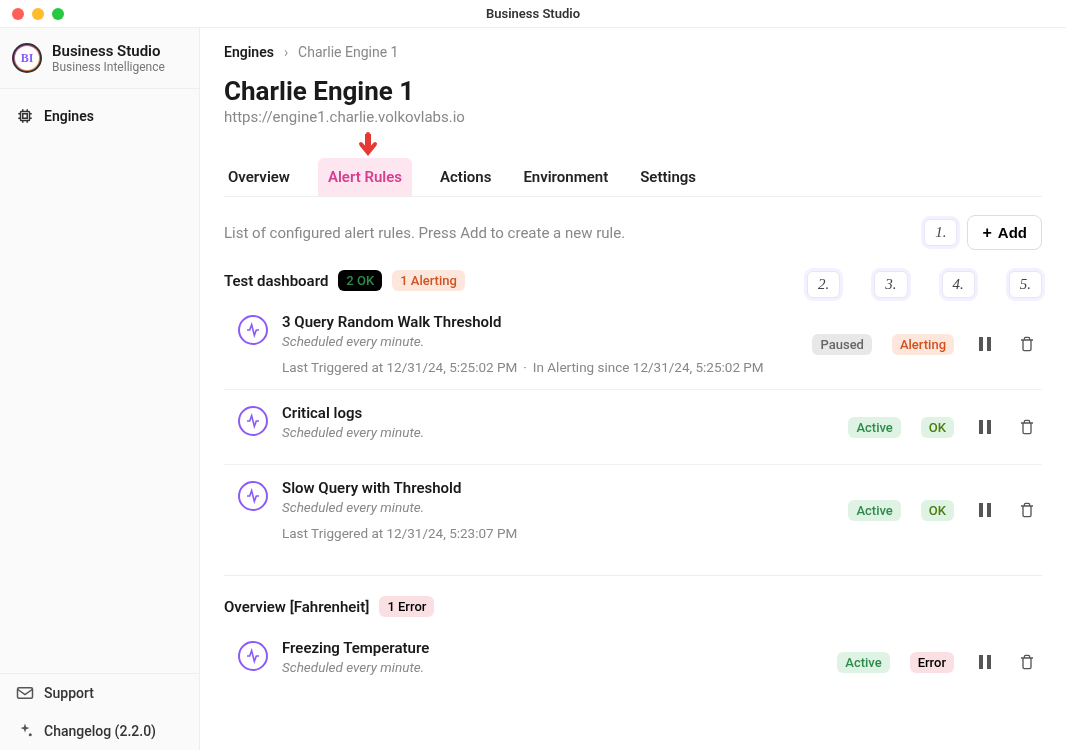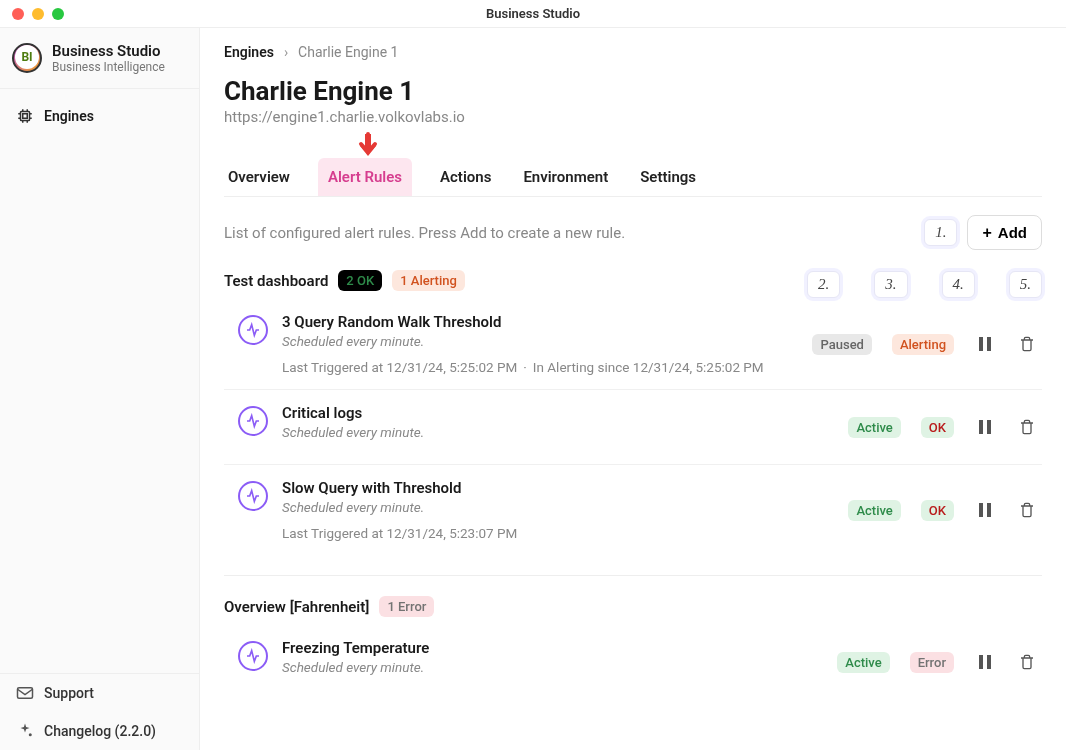--- a/index.html
+++ b/index.html
@@ -12,21 +12,21 @@
   .dot.red { background: #ff5f57; }
   .dot.yellow { background: #febc2e; }
   .dot.green { background: #28c840; }
   .titlebar .title { flex: 1; text-align: center; font-weight: 600; font-size: 13px; color: #333; }
   
   .app { display: flex; height: 722px; }
   
   
   .sidebar { width: 200px; border-right: 1px solid #eee; display: flex; flex-direction: column; background: #fafafa; }
   .brand { display: flex; align-items: center; gap: 10px; padding: 14px 14px 14px 12px; }
-  .brand-logo { width: 30px; height: 30px; border-radius: 50%; border: 2px solid #333; display: flex; justify-content: center; font-weight: 700; font-size: 12px; background: linear-gradient(135deg, #b84ad1, #f5a623); color: #4d7c0f; position: relative; }
+  .brand-logo { width: 30px; height: 30px; border-radius: 50%; border: 2px solid #333; display: flex; align-items: center; justify-content: center; font-weight: 700; font-size: 12px; background: linear-gradient(135deg, #b84ad1, #f5a623); color: #8b5cf6; position: relative; font-family: Liberation Serif, serif; }
   .brand-logo span { background: #fff; border-radius: 50%; width: 24px; height: 24px; display: flex; align-items: center; justify-content: center; }
   .brand-text .line1 { font-weight: 600; font-size: 15px; }
   .brand-text .line2 { font-size: 12px; color: #777; }
   
   .nav { padding: 8px 0; border-top: 1px solid #eee; }
   .nav-item { display: flex; align-items: center; gap: 10px; padding: 10px 16px; font-weight: 600; cursor: pointer; }
   .nav-item .ico { width: 18px; height: 18px; display: flex; align-items: center; justify-content: center; }
   
   .sidebar-spacer { flex: 1; }
   .sidebar-bottom { border-top: 1px solid #eee; }
@@ -61,23 +61,23 @@
   
   
   .dash-group { margin-bottom: 20px; }
   .dash-header { display: flex; align-items: center; gap: 10px; margin-bottom: 8px; }
   .dash-name { font-weight: 600; font-size: 15px; }
   .badge { display: inline-block; padding: 3px 8px; border-radius: 6px; font-size: 13px; font-weight: 500; }
   .badge.ok { background: #000000; color: #2e8b4a; }
   .badge.alerting { background: #fde7dd; color: #d1521f; }
   .badge.alerting-s { background: #fde7dd; color: #d1521f; }
   .badge.active { background: #dff3e4; color: #2e8b4a; }
-  .badge.okstat { background: #dff3e4; color: #b91c1c; }
+  .badge.okstat { background: #dff3e4; color: #4d7c0f; }
   .badge.paused { background: #e8e8e8; color: #666; }
-  .badge.error { background: #fbe0e3; color: #737373; }
+  .badge.error { background: #fbe0e3; color: #000000; }
   
   
   .rule { display: flex; padding: 14px 4px; border-bottom: 1px solid #f0f0f0; gap: 14px; position: relative; }
   .rule:last-child { border-bottom: none; }
   .rule-icon { width: 30px; height: 30px; border: 2px solid #8b5cf6; border-radius: 50%; display: flex; align-items: center; justify-content: center; flex-shrink: 0; margin-top: 2px; margin-left: 10px; }
   .rule-icon svg { stroke: #8b5cf6; }
   .rule-body { flex: 1; }
   .rule-name { font-weight: 600; font-size: 15px; margin-bottom: 2px; }
   .rule-sched { color: #888; font-size: 13.5px; margin-bottom: 10px; font-style: italic; }
   .rule-trig { color: #888; font-size: 13.5px; }

